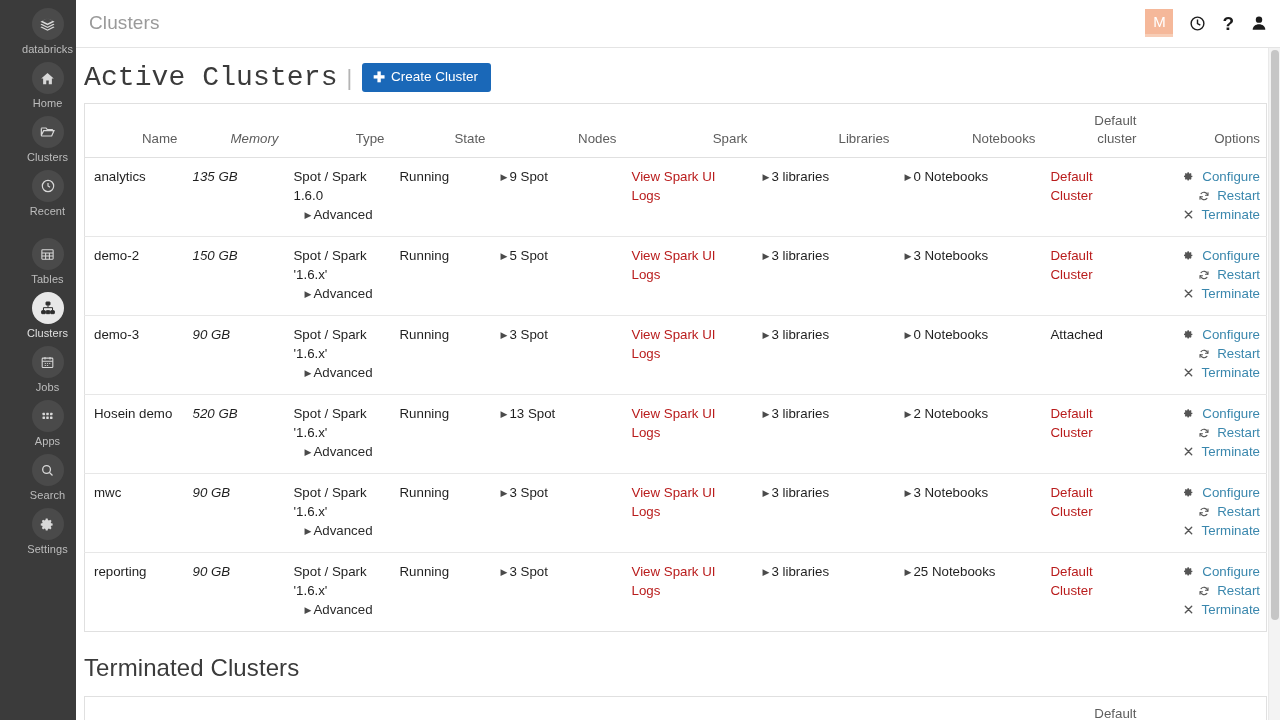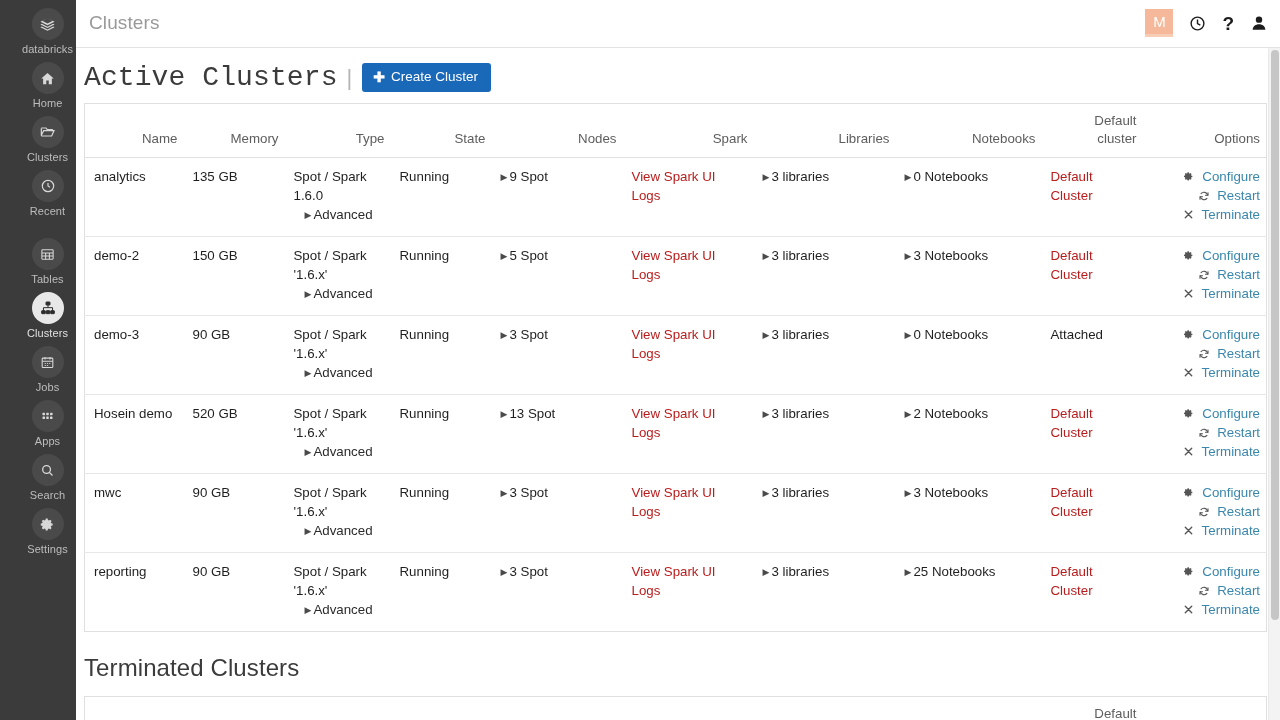--- a/index.html
+++ b/index.html
@@ -132,21 +132,21 @@
   }
   .cl-table tbody td {
     vertical-align: top;
     padding: 9px 6px 10px 9px;
     border-bottom: 1px solid #e7e7e7;
     color: #1f1f1f;
     line-height: 19px;
   }
   .cl-table tbody tr:last-child td { border-bottom: none; }
   .c-name   { width: 99px; }
-  .c-mem    { width: 101px; }
+  .c-mem    { width: 101px; font-style: italic; }
   .c-type   { width: 106px; }
   .c-state  { width: 101px; }
   .c-nodes  { width: 131px; }
   .c-spark  { width: 131px; }
   .c-libs   { width: 142px; }
   .c-nb     { width: 146px; }
   .c-def    { width: 101px; }
   .c-opt    { width: 124px; }
 
   .lnk { color: #b91c1c; cursor: pointer; display: block; }

